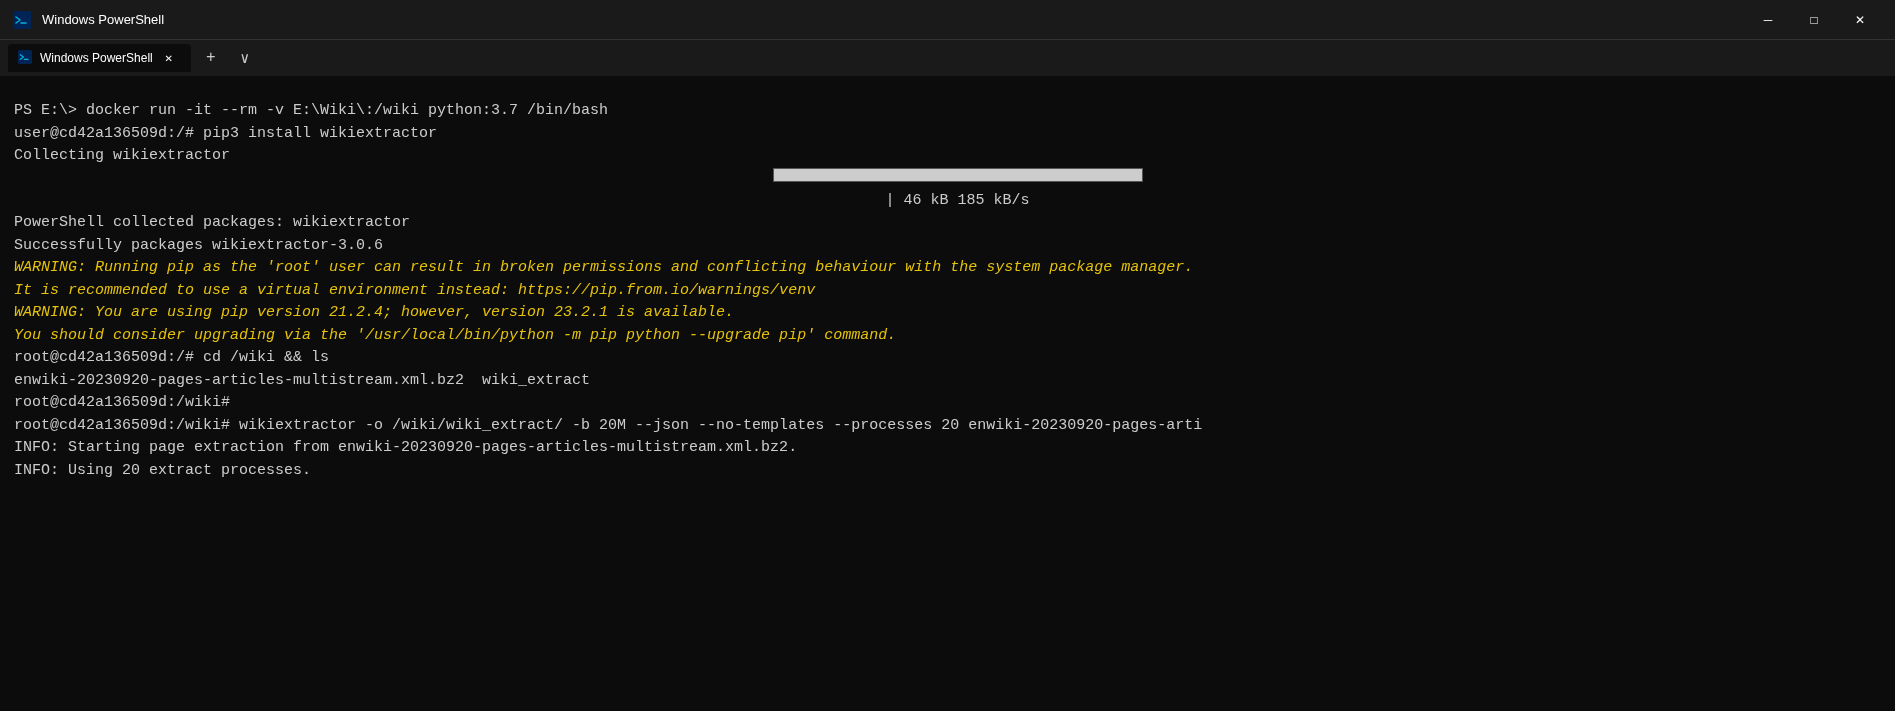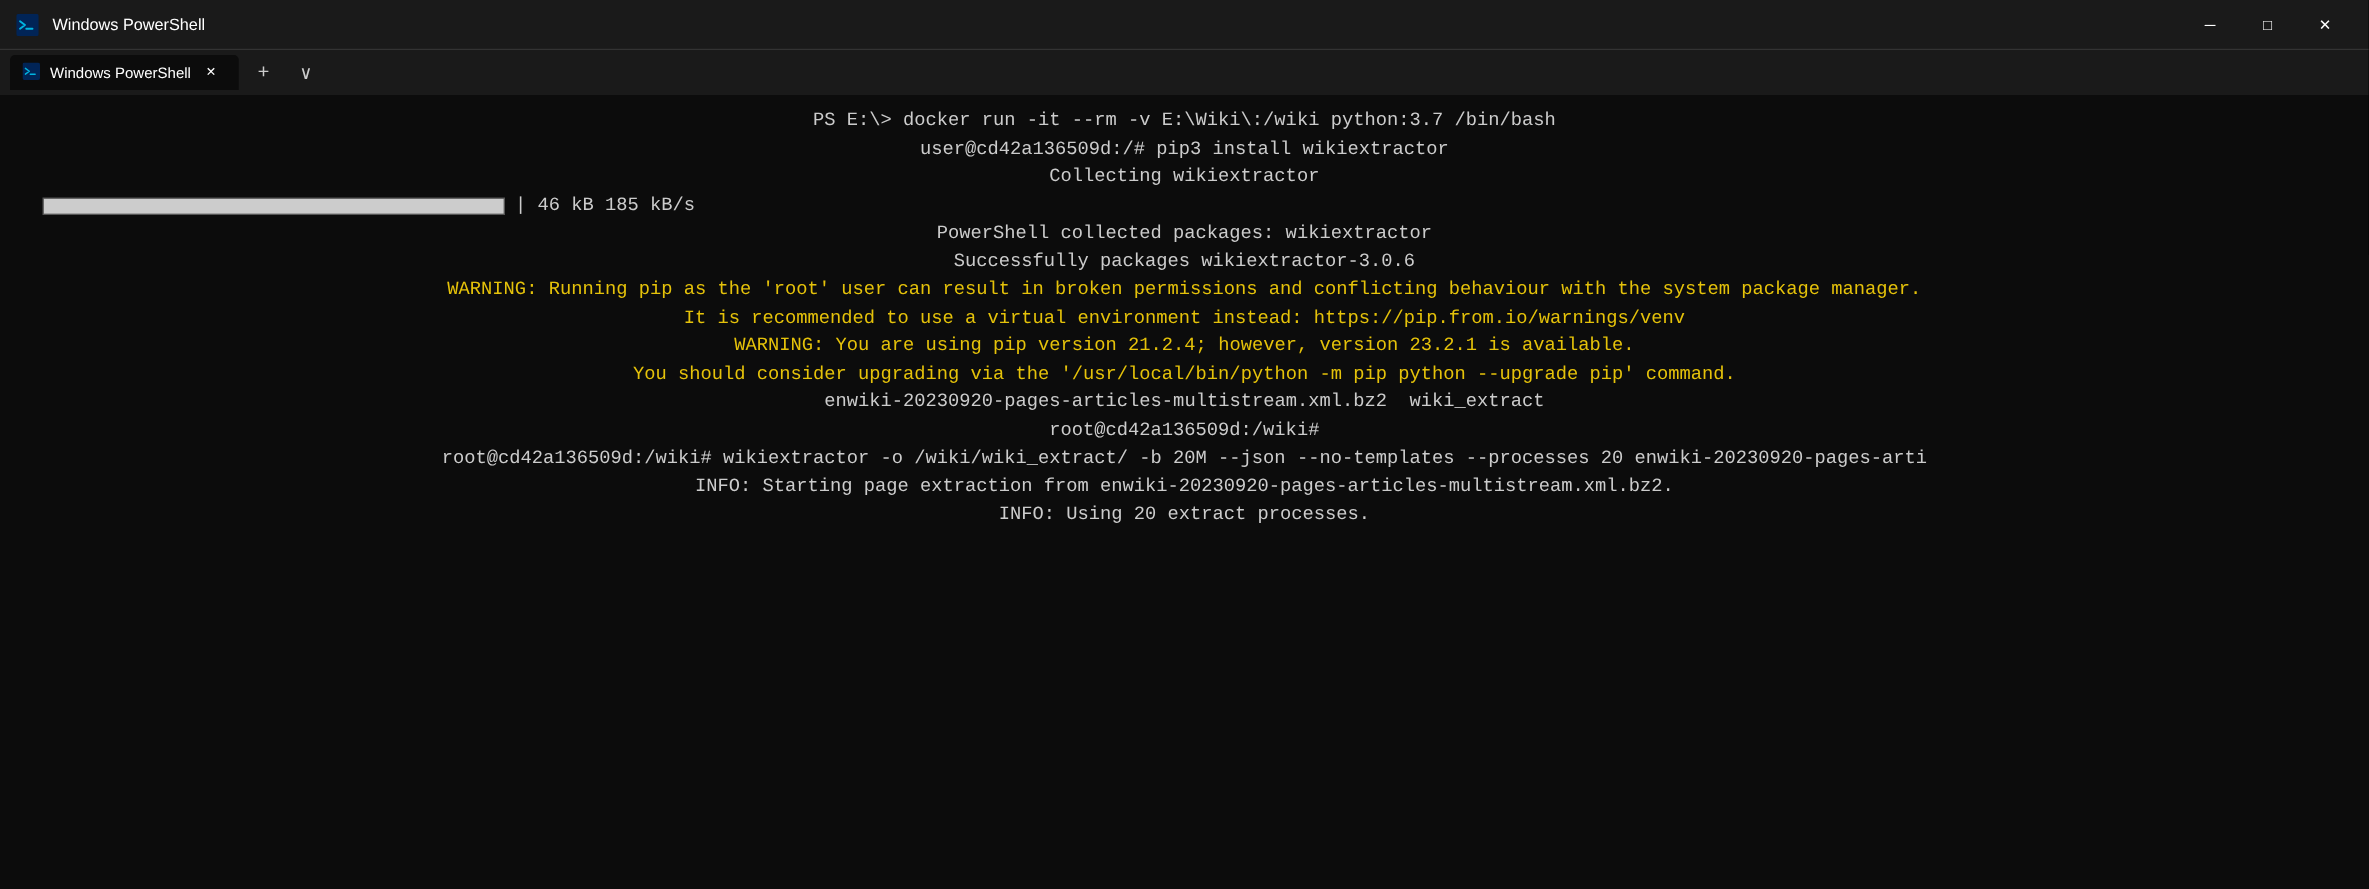--- a/index.html
+++ b/index.html
@@ -112,40 +112,40 @@
       display: flex;
       align-items: center;
       justify-content: center;
       color: #ccc;
       cursor: pointer;
     }
 
     .terminal {
       background: #0c0c0c;
       color: #ccc;
-      padding: 10px 14px;
+      padding: 24px 14px;
       height: calc(711px - 40px - 36px);
       overflow: hidden;
       line-height: 1.5;
-      text-align: center;
     }
 
     .line {
       white-space: pre-wrap;
       word-break: break-all;
     }
 
     .white { color: #cccccc; }
-    .yellow { color: #e5c20a; }
+    .yellow { color: #e5c20a; font-style: italic; }
 
     .progress-bar-container {
       display: flex;
       align-items: center;
       gap: 8px;
       padding-left: 20px;
+      flex-direction: column;
     }
 
     .progress-bar-outer {
       width: 370px;
       height: 14px;
       border: 1px solid #555;
       display: inline-block;
       vertical-align: middle;
     }
 
@@ -201,18 +201,19 @@
         <div class="progress-bar-inner"></div>
       </div>
       <span class="progress-text">| 46 kB 185 kB/s</span>
     </div>
     <div class="line white">PowerShell collected packages: wikiextractor</div>
     <div class="line white">Successfully packages wikiextractor-3.0.6</div>
     <div class="line yellow">WARNING: Running pip as the 'root' user can result in broken permissions and conflicting behaviour with the system package manager.</div>
     <div class="line yellow">It is recommended to use a virtual environment instead: https://pip.from.io/warnings/venv</div>
     <div class="line yellow">WARNING: You are using pip version 21.2.4; however, version 23.2.1 is available.</div>
     <div class="line yellow">You should consider upgrading via the '/usr/local/bin/python -m pip python --upgrade pip' command.</div>
+    <div class="line white">root@cd42a136509d:/# cd /wiki &amp;&amp; ls</div>
     <div class="line white">enwiki-20230920-pages-articles-multistream.xml.bz2  wiki_extract</div>
     <div class="line white">root@cd42a136509d:/wiki#</div>
     <div class="line white">root@cd42a136509d:/wiki# wikiextractor -o /wiki/wiki_extract/ -b 20M --json --no-templates --processes 20 enwiki-20230920-pages-arti</div>
     <div class="line white">INFO: Starting page extraction from enwiki-20230920-pages-articles-multistream.xml.bz2.</div>
     <div class="line white">INFO: Using 20 extract processes.</div>
   </div>
 
 </body></html>

